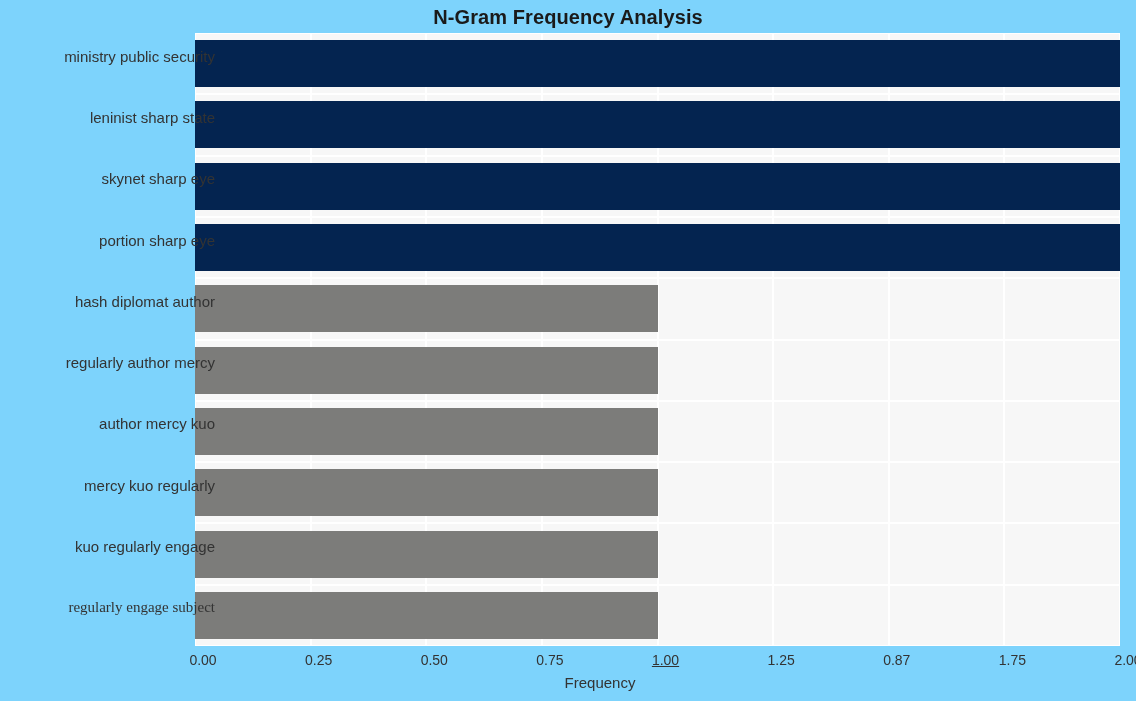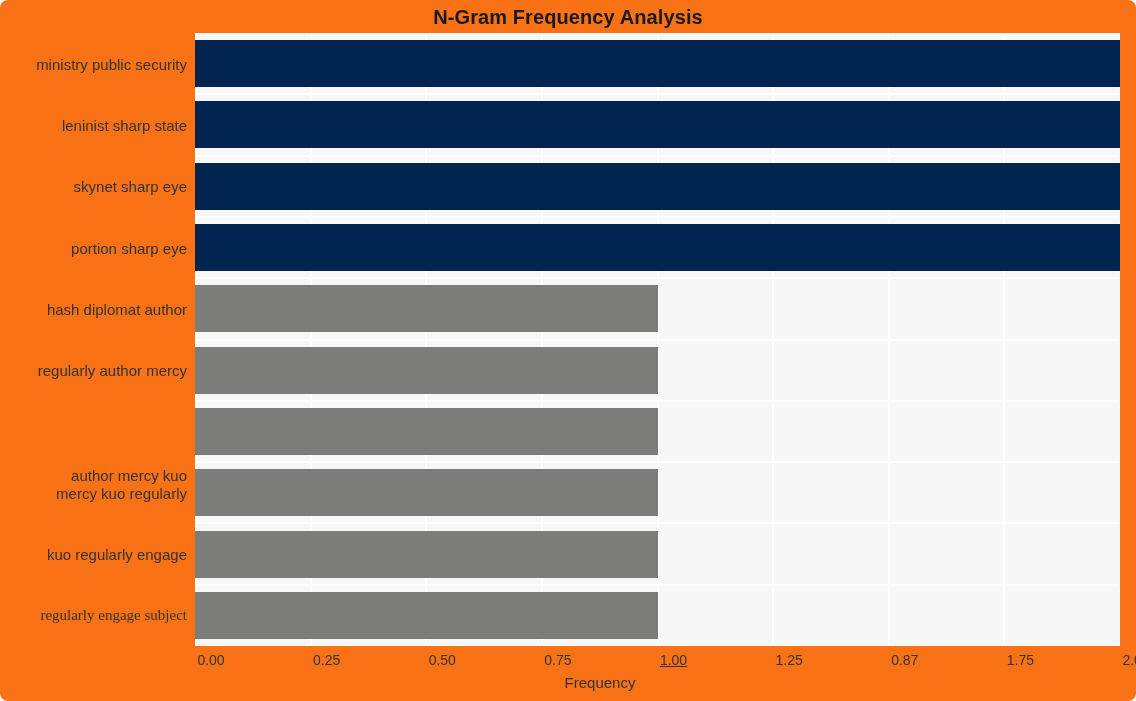--- a/index.html
+++ b/index.html
@@ -11,22 +11,21 @@
     height: 701px;
     background: #ffffff;
     font-family: "Liberation Sans", sans-serif;
     overflow: hidden;
   }
 
   .figure {
     position: relative;
     width: 1136px;
     height: 701px;
-    background: #f97316;
-    border-radius: 8px;
+    background: #7dd3fc;
   }
 
   
   .chart-title {
     position: absolute;
     left: 0;
     top: 6px;
     width: 1136px;
     text-align: center;
     font-size: 20px;
@@ -73,38 +72,39 @@
   .bar {
     position: absolute;
     left: 0;
     height: 47px;
   }
 
   
   .ylabels {
     position: absolute;
     left: 0;
-    top: 33px;
+    top: 25px;
     width: 187px;
     height: 613px;
+    padding-left: 28px;
   }
   .ylabel {
     position: absolute;
     right: 0;
     width: 187px;
     text-align: right;
     font-size: 15px;
     color: #333333;
     line-height: 1;
   }
 
   
   .xlabels {
     position: absolute;
-    left: 16px;
+    left: 8px;
     top: 652px;
     width: 912px;
     height: 22px;
   }
   .xlabel {
     position: absolute;
     top: 0;
     transform: translateX(-50%);
     font-size: 14px;
     color: #333333;
@@ -168,21 +168,21 @@
       </div>
   </div>
 
   <div class="ylabels">
       <div class="ylabel" style="top: 23.65px;">ministry public security</div>
       <div class="ylabel" style="top: 84.95px;">leninist sharp state</div>
       <div class="ylabel" style="top: 146.25px;">skynet sharp eye</div>
       <div class="ylabel" style="top: 207.55px;">portion sharp eye</div>
       <div class="ylabel" style="top: 268.85px;">hash diplomat author</div>
       <div class="ylabel" style="top: 330.15px;">regularly author mercy</div>
-      <div class="ylabel" style="top: 391.45px; margin-top: 44px;">author mercy kuo</div>
+      <div class="ylabel" style="top: 391.45px;">author mercy kuo</div>
       <div class="ylabel" style="top: 452.75px;">mercy kuo regularly</div>
       <div class="ylabel" style="top: 514.05px;">kuo regularly engage</div>
       <div class="ylabel" style="top: 575.35px; font-family: Liberation Serif, serif;">regularly engage subject</div>
     </div>
 
   <div class="xlabels">
       <div class="xlabel" style="left: 195px;">0.00</div>
       <div class="xlabel" style="left: 310.625px;">0.25</div>
       <div class="xlabel" style="left: 426.25px;">0.50</div>
       <div class="xlabel" style="left: 541.875px;">0.75</div>

